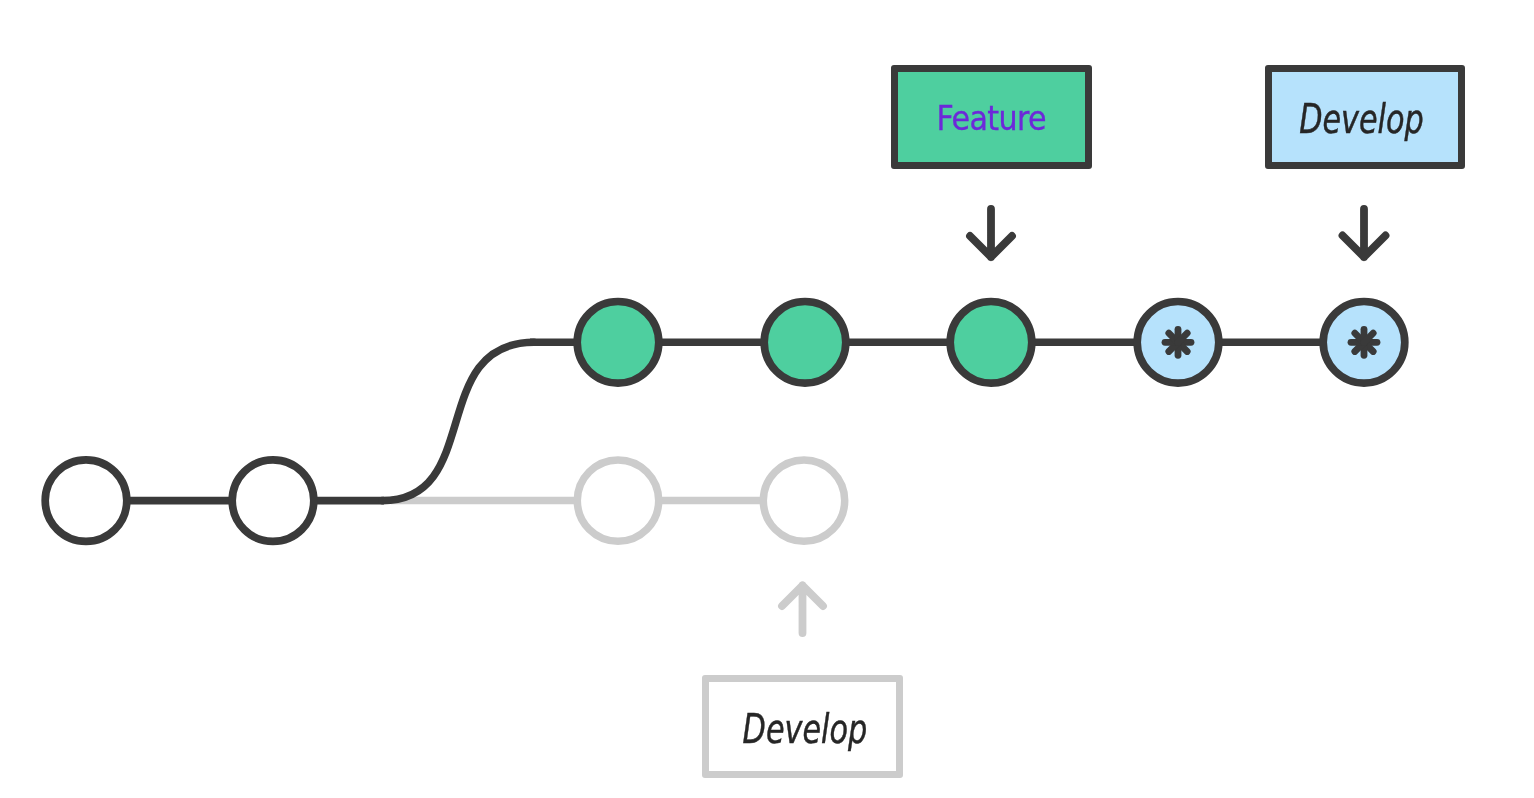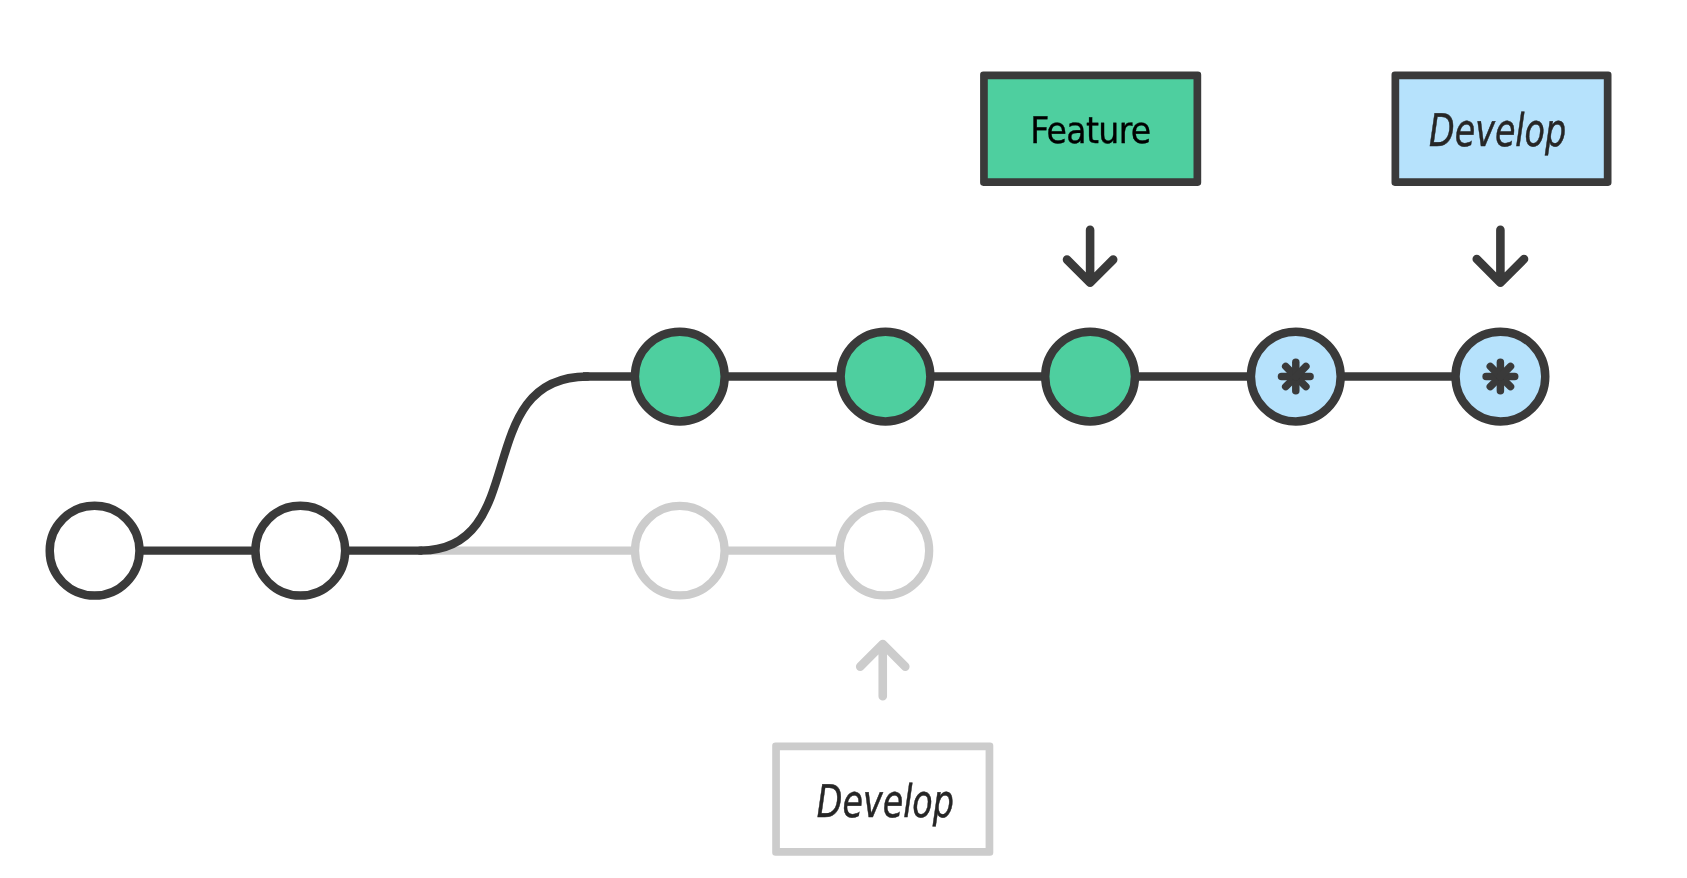--- a/index.html
+++ b/index.html
@@ -83,21 +83,21 @@
     <g id="arrows-layer">
         <path d="M 991 209 V 257 M 970 236 L 991 257 L 1012 236" stroke="#3a3a3a" stroke-width="7.8" fill="none" stroke-linecap="round" stroke-linejoin="round"></path>
         <path d="M 1364 209 V 257 M 1342.5 235.5 L 1364 257 L 1385.5 235.5" stroke="#3a3a3a" stroke-width="7.8" fill="none" stroke-linecap="round" stroke-linejoin="round"></path>
         <path d="M 802.5 633 V 585.5 M 782 606 L 802.5 585.5 L 823 606" stroke="#cccccc" stroke-width="7.8" fill="none" stroke-linecap="round" stroke-linejoin="round"></path>
       </g>
   </svg>
 
   <div id="boxes-layer">
 
     <div class="tag-box" style="left: 890.5px; top: 64.5px; width: 201.5px; height: 104.5px; background: rgb(78, 207, 159); border: 7px solid rgb(58, 58, 58);">
-      <span class="tag-text txt-upright" style="color: #000000;">Feature</span>
+      <span class="tag-text txt-upright" style="color: #6d28d9;">Feature</span>
     </div>
 
     <div class="tag-box" style="left: 1264.7px; top: 64.5px; width: 200.3px; height: 104.5px; background: rgb(182, 226, 252); border: 7px solid rgb(58, 58, 58);">
       <span class="tag-text txt-italic shift-left" style="color: rgb(38, 38, 38);">Develop</span>
     </div>
 
     <div class="tag-box" style="left: 702px; top: 675px; width: 200.5px; height: 102.5px; background: rgb(255, 255, 255); border: 7px solid rgb(204, 204, 204);">
       <span class="tag-text txt-italic shift-right" style="color: rgb(38, 38, 38);">Develop</span>
     </div>
 

